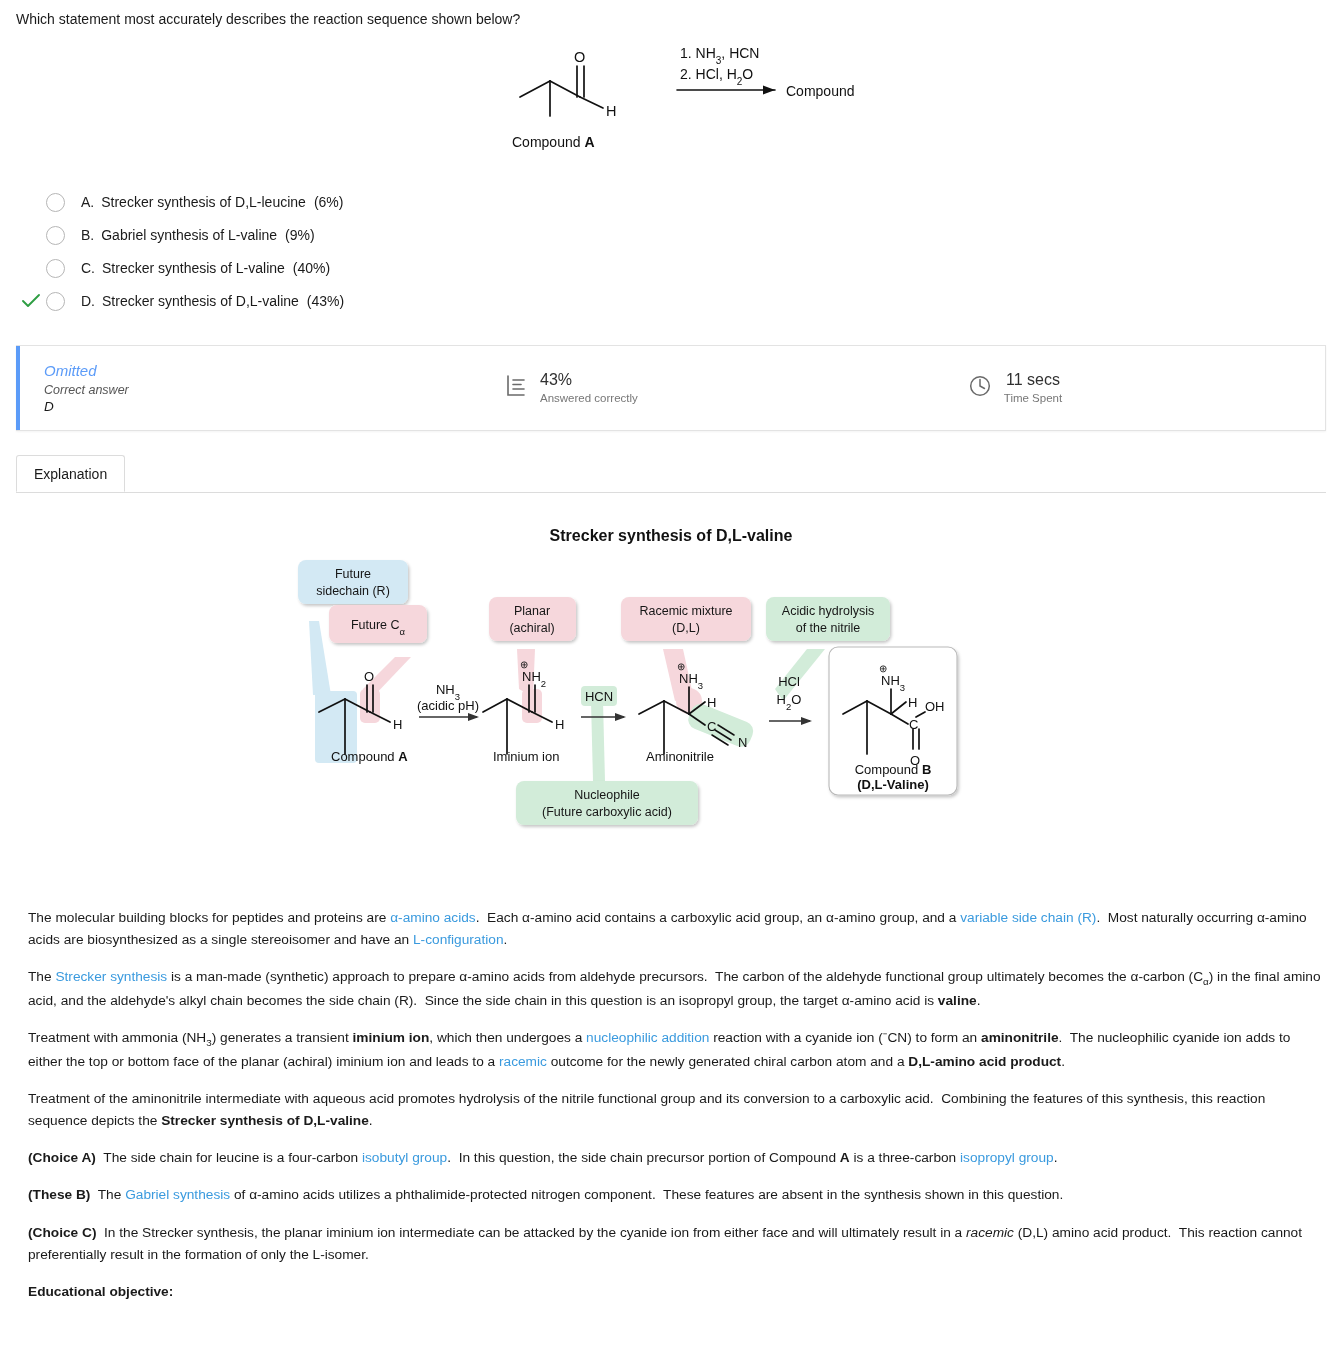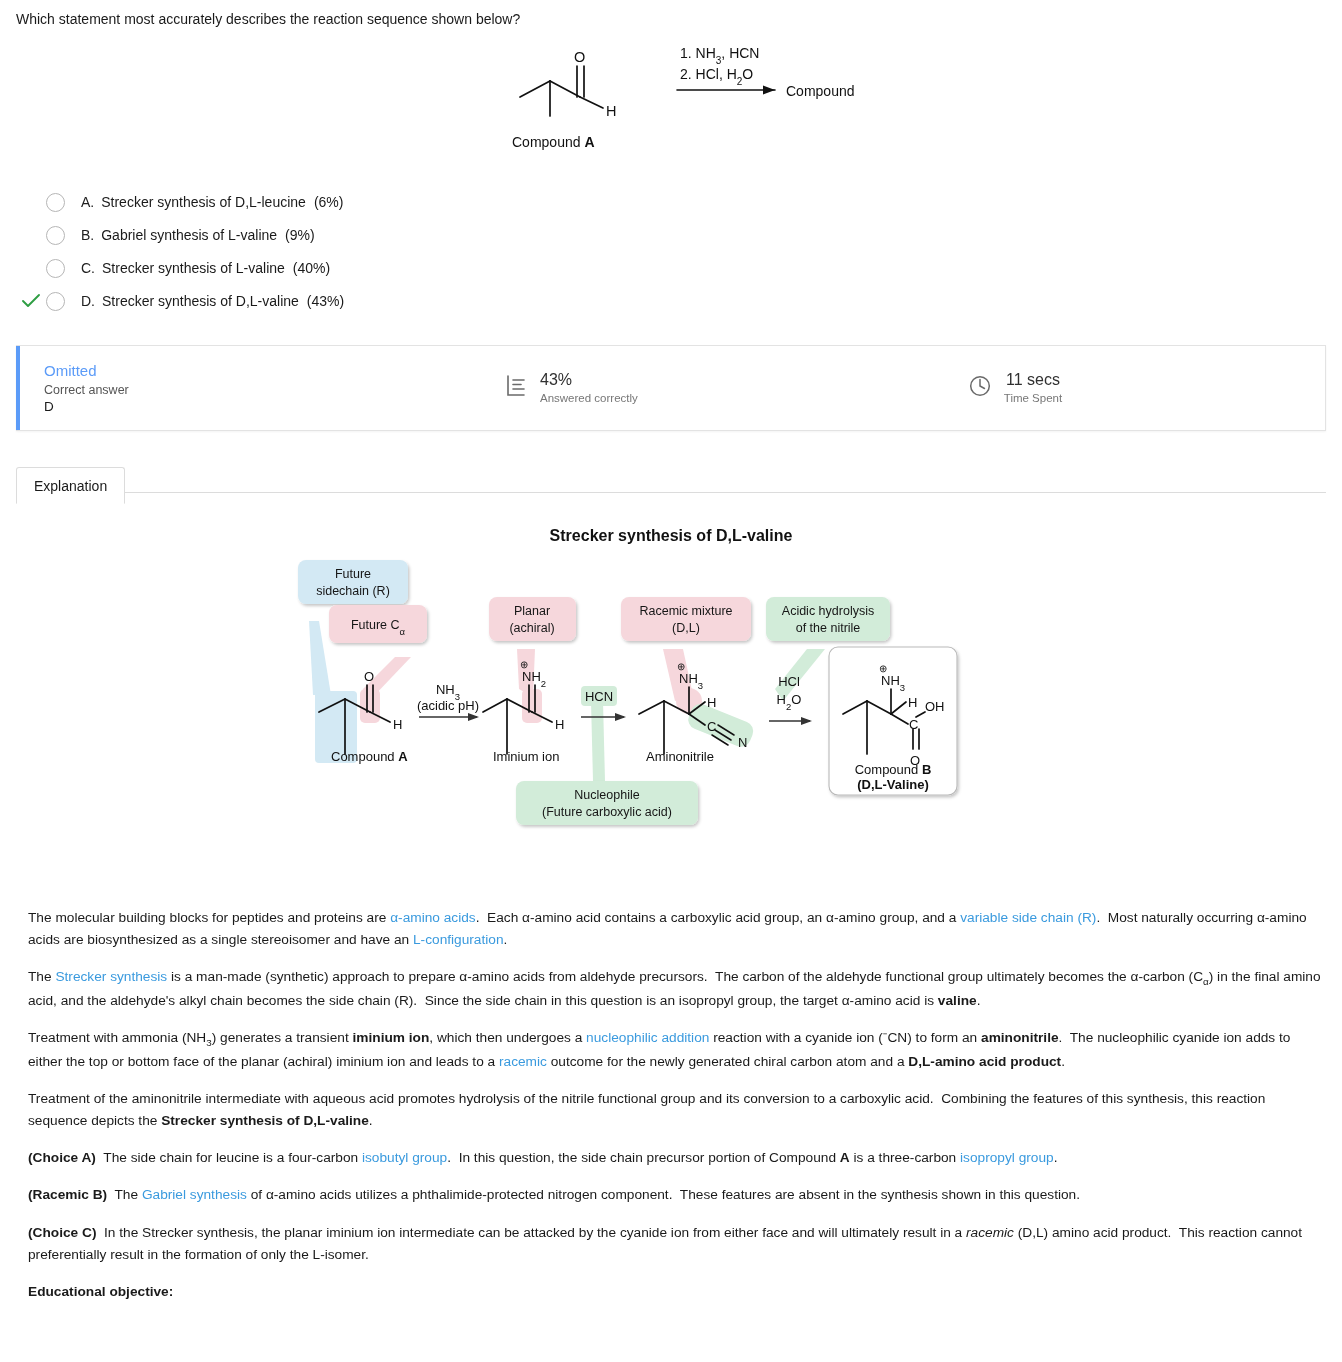--- a/index.html
+++ b/index.html
@@ -70,21 +70,21 @@
     height: 84px;
     box-shadow: 0 1px 2px rgba(0,0,0,.05);
   }
   .stats::before {
     content: "";
     position: absolute;
     left: 0; top: 0; bottom: 0;
     width: 4px;
     background: #5b9bf8;
   }
-  .stats-block-1 { padding-left: 28px; width: 400px; }
+  .stats-block-1 { padding-left: 28px; width: 400px; font-style: italic; }
   .omitted {
     color: #5b9bf8;
     font-size: 15px;
     line-height: 1.35;
   }
   .correct-label { color: #555; font-size: 12.5px; margin-top: 2px; }
   .correct-val { color: #1a1a1a; font-size: 13.5px; margin-top: 2px; }
 
   .stat-item { display: flex; align-items: center; }
   .stat-item.pct { margin-left: 60px; }
@@ -94,21 +94,21 @@
   .stat-sub { font-size: 11.5px; color: #777; line-height: 1.3; }
 
   
   .tabs {
     margin: 24px 16px 0 16px;
     position: relative;
     height: 38px;
   }
   .tab {
     position: absolute;
-    left: 0; top: 12px;
+    left: 0; top: 0;
     border: 1px solid #dcdcdc;
     border-bottom: 1px solid #fff;
     background: #fff;
     padding: 10px 17px 9px 17px;
     font-size: 14px;
     color: #1a1a1a;
     border-radius: 3px 3px 0 0;
     z-index: 2;
   }
   .tab-rule {
@@ -417,20 +417,20 @@
     <p>The molecular building blocks for peptides and proteins are <span class="lnk">α-amino acids</span>.&nbsp; Each α-amino acid contains a carboxylic acid group, an α-amino group, and a <span class="lnk">variable side chain (R)</span>.&nbsp; Most naturally occurring α-amino acids are biosynthesized as a single stereoisomer and have an <span class="lnk">L-configuration</span>.</p>
 
     <p>The <span class="lnk">Strecker synthesis</span> is a man-made (synthetic) approach to prepare α-amino acids from aldehyde precursors.&nbsp; The carbon of the aldehyde functional group ultimately becomes the α-carbon (C<sub>α</sub>) in the final amino acid, and the aldehyde's alkyl chain becomes the side chain (R).&nbsp; Since the side chain in this question is an isopropyl group, the target α-amino acid is <span class="bld">valine</span>.</p>
 
     <p>Treatment with ammonia (NH<sub>3</sub>) generates a transient <span class="bld">iminium ion</span>, which then undergoes a <span class="lnk">nucleophilic addition</span> reaction with a cyanide ion (⁻CN) to form an <span class="bld">aminonitrile</span>.&nbsp; The nucleophilic cyanide ion adds to either the top or bottom face of the planar (achiral) iminium ion and leads to a <span class="lnk">racemic</span> outcome for the newly generated chiral carbon atom and a <span class="bld">D,L-amino acid product</span>.</p>
 
     <p>Treatment of the aminonitrile intermediate with aqueous acid promotes hydrolysis of the nitrile functional group and its conversion to a carboxylic acid.&nbsp; Combining the features of this synthesis, this reaction sequence depicts the <span class="bld">Strecker synthesis of D,L-valine</span>.</p>
 
     <p><span class="bld">(Choice A)</span>&nbsp; The side chain for leucine is a four-carbon <span class="lnk">isobutyl group</span>.&nbsp; In this question, the side chain precursor portion of Compound <span class="bld">A</span> is a three-carbon <span class="lnk">isopropyl group</span>.</p>
 
-    <p><span class="bld">(Racemic B)</span>&nbsp; The <span class="lnk">Gabriel synthesis</span> of α-amino acids utilizes a phthalimide-protected nitrogen component.&nbsp; These features are absent in the synthesis shown in this question.</p>
+    <p><span class="bld">(These B)</span>&nbsp; The <span class="lnk">Gabriel synthesis</span> of α-amino acids utilizes a phthalimide-protected nitrogen component.&nbsp; These features are absent in the synthesis shown in this question.</p>
 
     <p><span class="bld">(Choice C)</span>&nbsp; In the Strecker synthesis, the planar iminium ion intermediate can be attacked by the cyanide ion from either face and will ultimately result in a <span class="ital">racemic</span> (D,L) amino acid product.&nbsp; This reaction cannot preferentially result in the formation of only the L-isomer.</p>
 
     <p class="eo-title">Educational objective:</p>
   </div>
 
 </div>
 
 </body></html>

